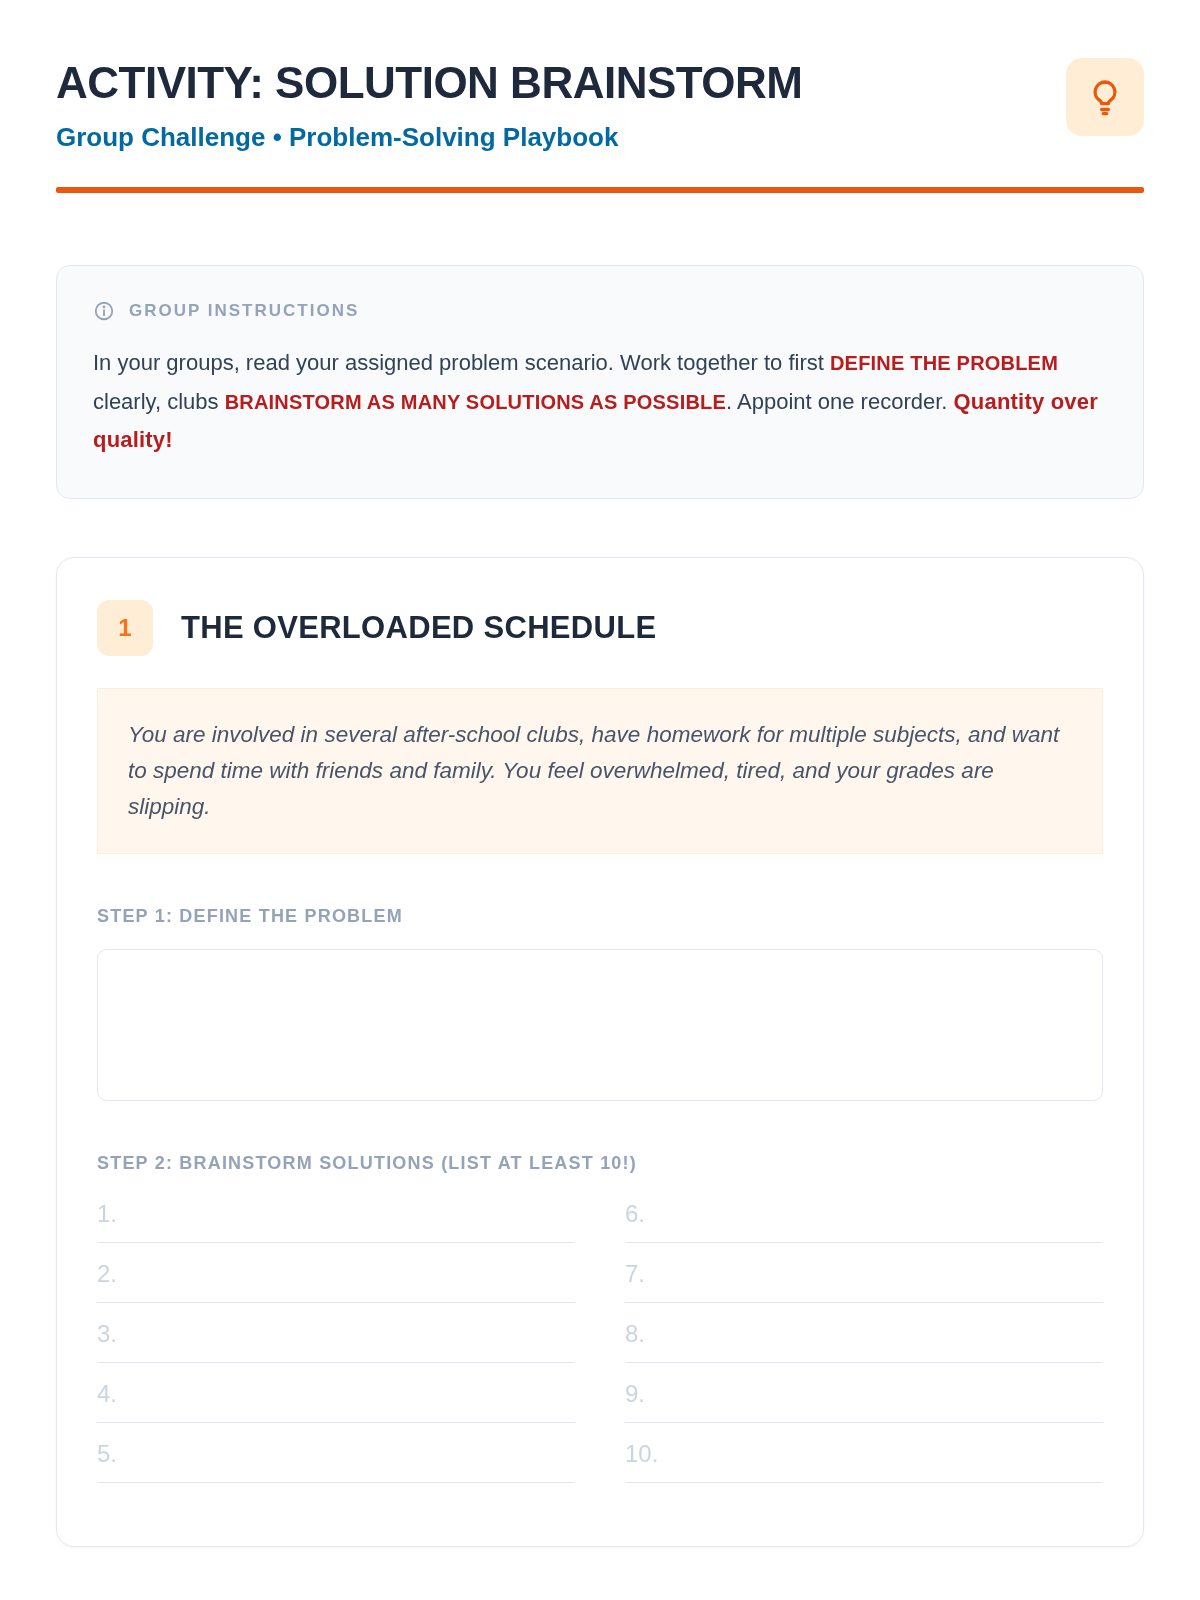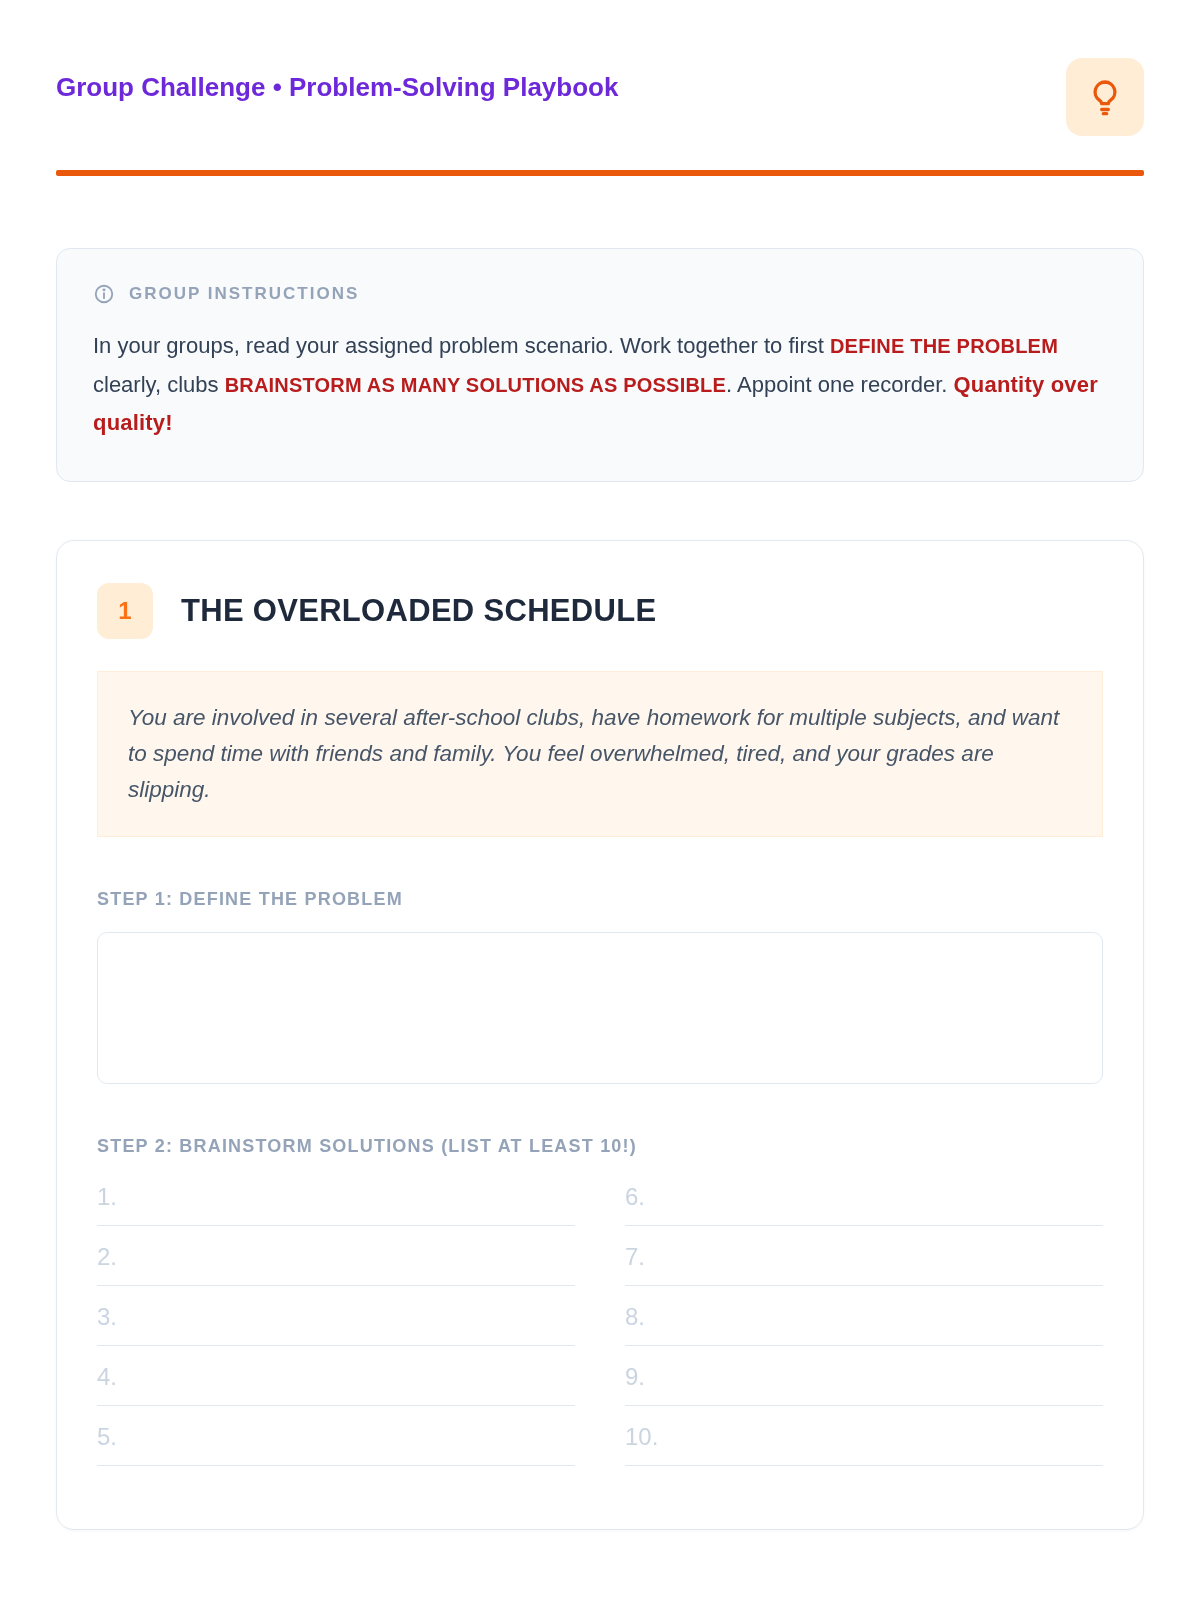--- a/index.html
+++ b/index.html
@@ -3,21 +3,21 @@
 <meta charset="utf-8">
 <style>
   * { box-sizing: border-box; margin: 0; padding: 0; }
   html, body { background: #ffffff; }
   body { font-family: "Liberation Sans", sans-serif; color: #1e293b; }
   .page { width: 1200px; height: 1600px; overflow: hidden; padding: 58px 56px 0 56px; background: #ffffff; }
 
   
   .header { display: flex; justify-content: space-between; align-items: flex-start; }
   .page-title { font-size: 44px; font-weight: 800; letter-spacing: -0.5px; color: #1e293b; }
-  .page-subtitle { font-size: 26px; font-weight: 700; color: #6d28d9; margin-top: 14px; }
+  .page-subtitle { font-size: 26px; font-weight: 700; color: #0369a1; margin-top: 14px; }
   .bulb-box { width: 78px; height: 78px; background: #ffedd5; border-radius: 16px; display: flex; align-items: center; justify-content: center; flex: 0 0 auto; }
   .rule { height: 6px; background: #ea580c; margin-top: 34px; border-radius: 2px; }
 
   
   .instructions { margin-top: 72px; background: #f8fafc; border: 1px solid #e2e8f0; border-radius: 14px; padding: 34px 36px 38px 36px; }
   .instr-label-row { display: flex; align-items: center; gap: 14px; color: #94a3b8; }
   .instr-label { font-weight: 700; font-size: 17px; letter-spacing: 2px; color: #94a3b8; }
   .instr-body { margin-top: 22px; font-size: 22px; line-height: 1.75; color: #334155; }
   .instr-body strong { color: #b91c1c; font-size: 20px; letter-spacing: 0.2px; }
   .instr-body .qq { font-size: 22px; }
@@ -37,20 +37,21 @@
 
   .icon-svg { display: block; }
 </style>
 </head>
 <body>
 
 <div class="page">
 
   <div class="header">
     <div>
+      <h1 class="page-title">ACTIVITY: SOLUTION BRAINSTORM</h1>
       <div class="page-subtitle">Group Challenge • Problem-Solving Playbook</div>
     </div>
     <div class="bulb-box">
       <span>
         <svg class="icon-svg" width="40" height="40" viewBox="0 0 24 24" fill="none" stroke="#ea580c" stroke-width="2" stroke-linecap="round" stroke-linejoin="round">
           <path d="M12 3a6 6 0 0 1 3.4 10.9c-.7.5-1.4 1.4-1.4 2.1h-4c0-.7-.7-1.6-1.4-2.1A6 6 0 0 1 12 3z"></path>
           <path d="M10 19.5h4"></path>
           <path d="M11 22h2"></path>
         </svg>
       </span>

